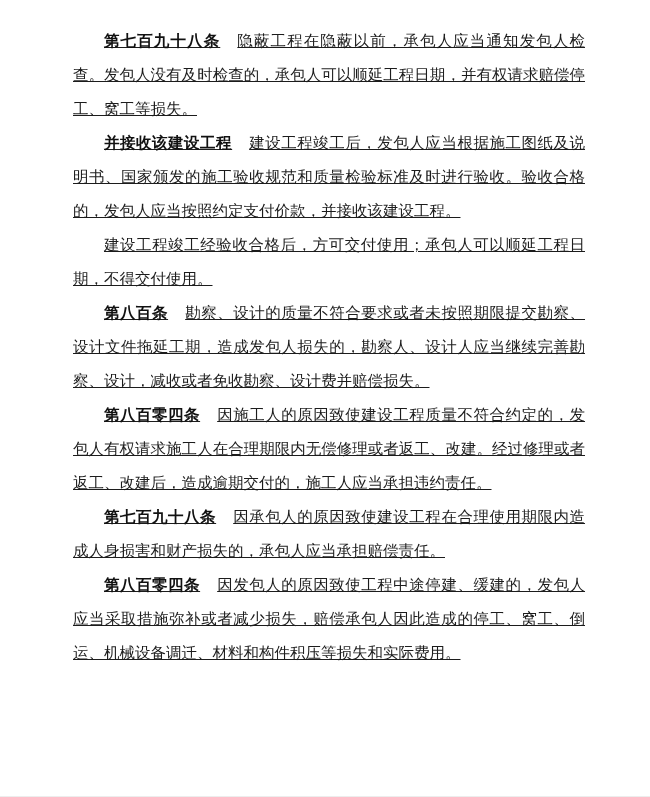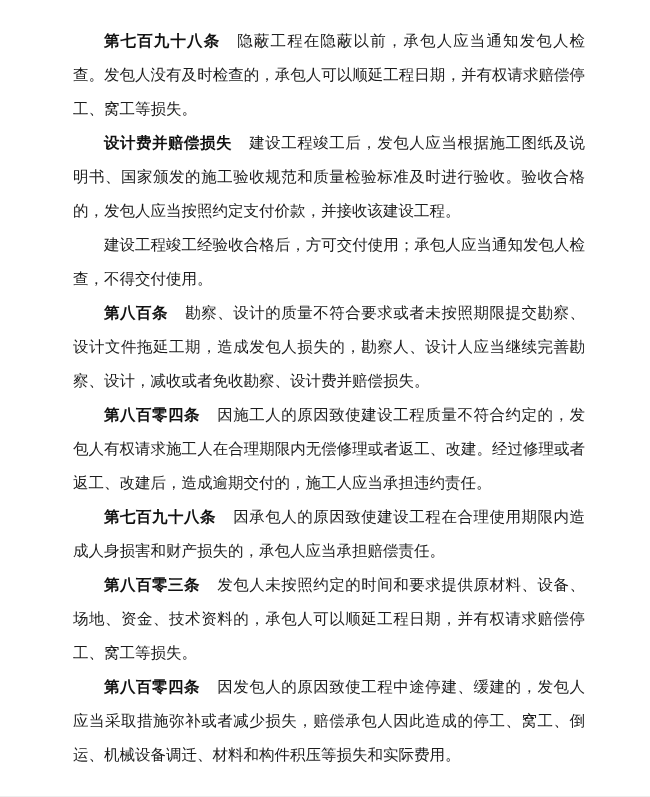--- a/index.html
+++ b/index.html
@@ -25,59 +25,57 @@
     margin: 0;
     padding: 0;
     font-size: 15.5px;
     line-height: 34px;
     color: #1c1c1c;
     text-align: justify;
     text-justify: inter-ideograph;
     text-indent: 2em;
     word-break: break-all;
     line-break: strict;
+    text-decoration: underline;
   }
   .art-no {
     font-weight: bold;
     color: #111111;
   }
   .art-no:not(:empty) {
     margin-right: 1.1em;
   }
 </style>
 </head>
 <body>
 
 <div class="page">
 
   <p class="article">
     <span class="art-no">第七百九十八条</span><span>隐蔽工程在隐蔽以前，承包人应当通知发包人检查。发包人没有及时检查的，承包人可以顺延工程日期，并有权请求赔偿停工、窝工等损失。</span>
   </p>
 
   <p class="article">
-    <span class="art-no">设计费并赔偿损失</span><span>建设工程竣工后，发包人应当根据施工图纸及说明书、国家颁发的施工验收规范和质量检验标准及时进行验收。验收合格的，发包人应当按照约定支付价款，并接收该建设工程。</span>
+    <span class="art-no">并接收该建设工程</span><span>建设工程竣工后，发包人应当根据施工图纸及说明书、国家颁发的施工验收规范和质量检验标准及时进行验收。验收合格的，发包人应当按照约定支付价款，并接收该建设工程。</span>
   </p>
 
   <p class="article">
-    <span>建设工程竣工经验收合格后，方可交付使用；承包人应当通知发包人检查，不得交付使用。</span>
+    <span>建设工程竣工经验收合格后，方可交付使用；承包人可以顺延工程日期，不得交付使用。</span>
   </p>
 
   <p class="article">
     <span class="art-no">第八百条</span><span>勘察、设计的质量不符合要求或者未按照期限提交勘察、设计文件拖延工期，造成发包人损失的，勘察人、设计人应当继续完善勘察、设计，减收或者免收勘察、设计费并赔偿损失。</span>
   </p>
 
   <p class="article">
     <span class="art-no">第八百零四条</span><span>因施工人的原因致使建设工程质量不符合约定的，发包人有权请求施工人在合理期限内无偿修理或者返工、改建。经过修理或者返工、改建后，造成逾期交付的，施工人应当承担违约责任。</span>
   </p>
 
   <p class="article">
     <span class="art-no">第七百九十八条</span><span>因承包人的原因致使建设工程在合理使用期限内造成人身损害和财产损失的，承包人应当承担赔偿责任。</span>
   </p>
 
-  <p class="article">
-    <span class="art-no">第八百零三条</span><span>发包人未按照约定的时间和要求提供原材料、设备、场地、资金、技术资料的，承包人可以顺延工程日期，并有权请求赔偿停工、窝工等损失。</span>
-  </p>
 
   <p class="article">
     <span class="art-no">第八百零四条</span><span>因发包人的原因致使工程中途停建、缓建的，发包人应当采取措施弥补或者减少损失，赔偿承包人因此造成的停工、窝工、倒运、机械设备调迁、材料和构件积压等损失和实际费用。</span>
   </p>
 
 </div>
 
 </body></html>

